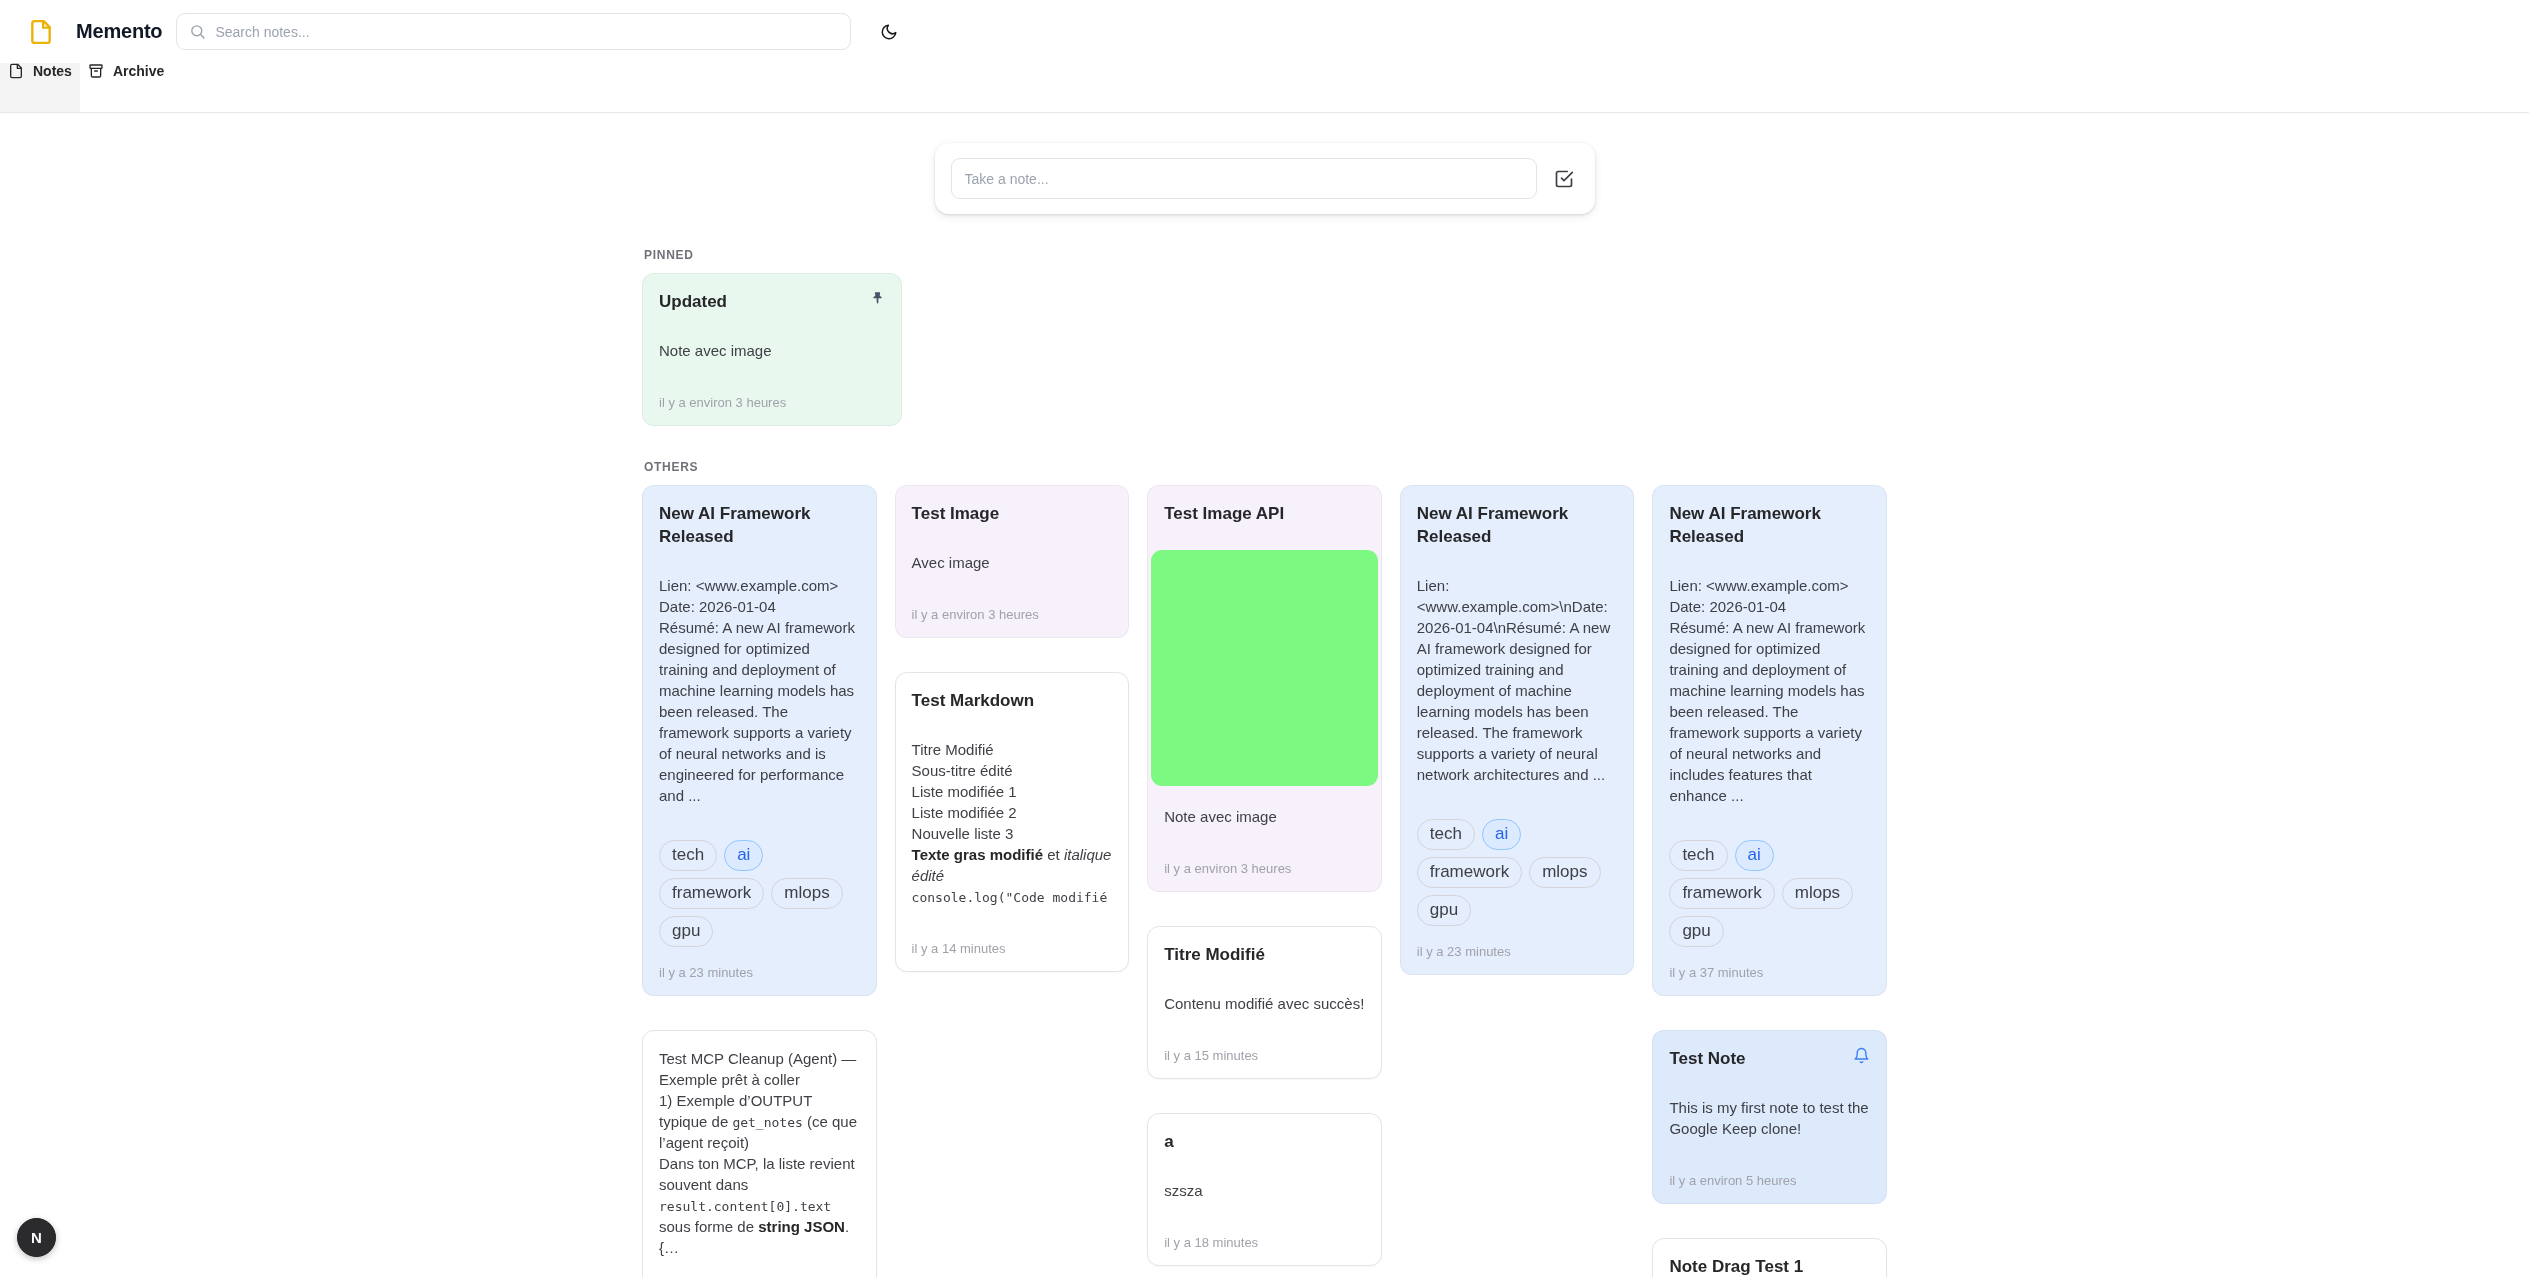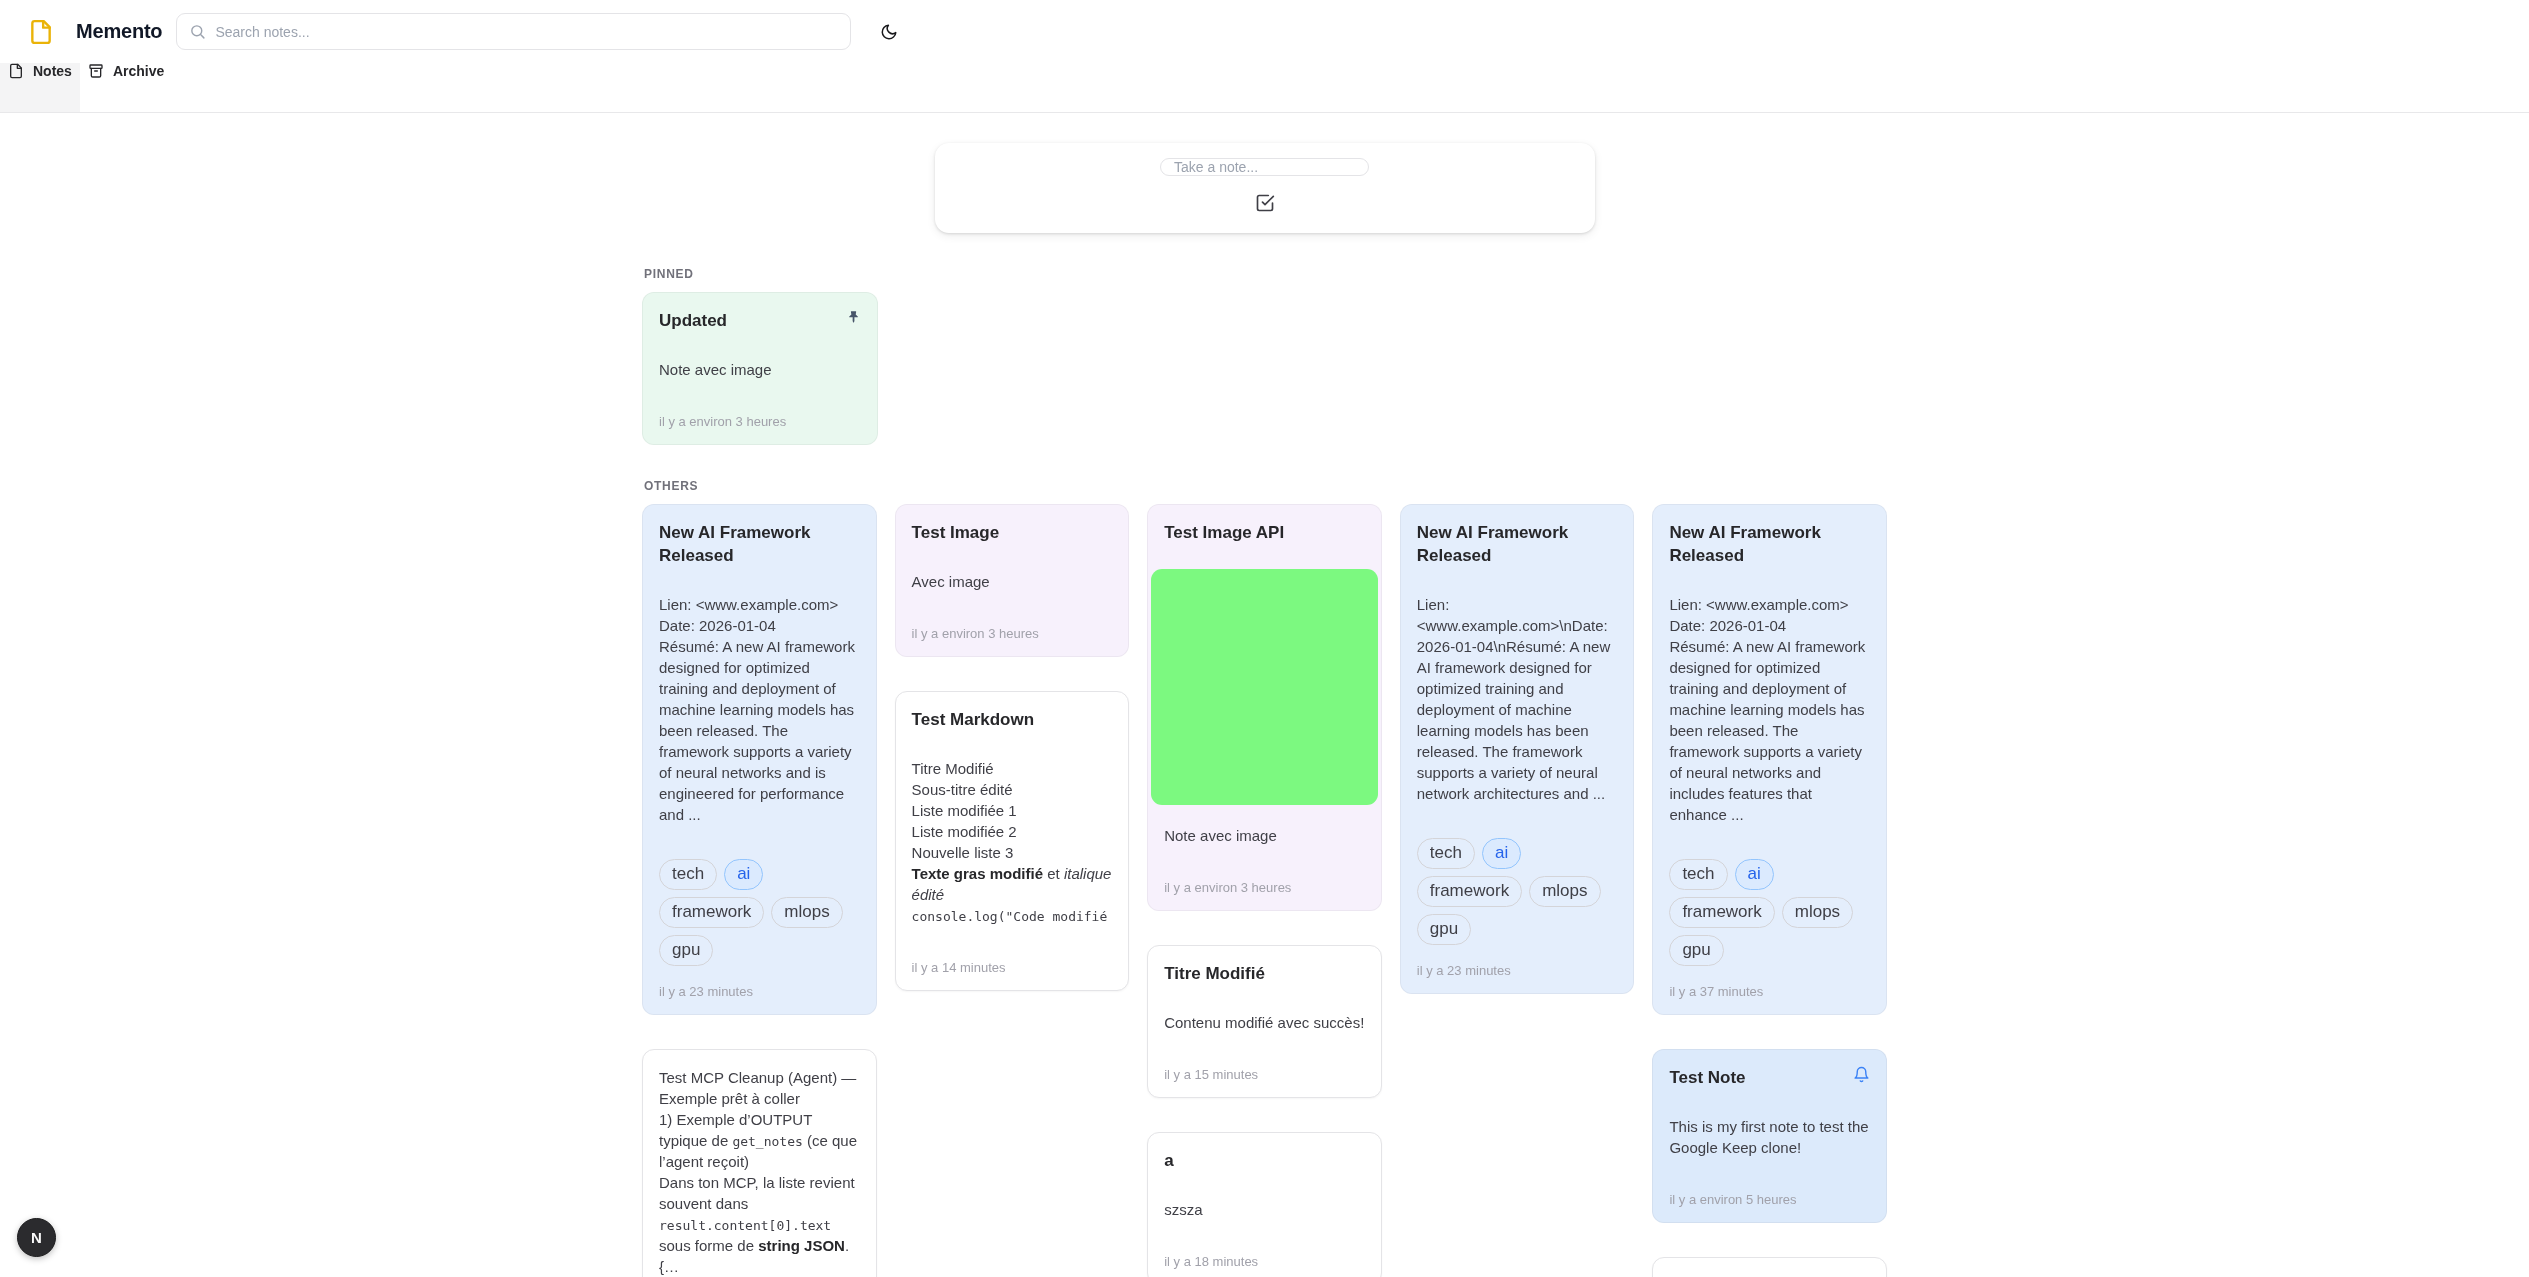--- a/index.html
+++ b/index.html
@@ -50,21 +50,21 @@
     font-size: 14px; font-weight: 600; color: #27272a;
     background: transparent; border: none; cursor: pointer; font-family: inherit;
   }
   .tab.active { background: #f4f4f5; }
   
   .composer-wrap { display: flex; justify-content: center; margin-top: 30px; }
   .composer {
     width: 660px; background: #fff; border-radius: 14px;
     box-shadow: 0 1px 3px rgba(0,0,0,.13), 0 3px 10px rgba(0,0,0,.07);
     padding: 15px 16px;
-    display: flex; align-items: center; gap: 12px; flex-direction: column;
+    display: flex; align-items: center; gap: 12px;
   }
   .composer input {
     flex: 1; height: 41px;
     border: 1px solid #e4e4e7; border-radius: 9px;
     padding: 0 13px; font-size: 14px; font-family: inherit;
     outline: none; color: #18181b;
   }
   .composer input::placeholder { color: #9ca3af; }
   .composer-check {
     border: none; background: transparent; color: #3f3f46;
@@ -83,21 +83,21 @@
   
   .note-card {
     position: relative;
     width: 100%;
     border-radius: 12px;
     border: 1px solid rgba(0,0,0,0.045);
     padding: 17px 16px 15px;
     cursor: pointer;
     overflow: hidden;
   }
-  .pinned-row .note-card { width: 236px; flex: none; }
+  .pinned-row .note-card { width: 260px; flex: none; }
   .note-card.c-white { background: #ffffff; border-color: #e4e4e7; box-shadow: 0 1px 2px rgba(0,0,0,.04); }
   .note-title {
     font-size: 17px; font-weight: 700; color: #27272a;
     line-height: 1.35; margin-bottom: 26px; padding-right: 26px;
     word-wrap: break-word;
   }
   .note-image { border-radius: 11px; margin: -2px -13px 20px; }
   .note-body {
     font-size: 15px; color: #3f3f46; line-height: 1.4;
     margin-bottom: 34px; word-wrap: break-word;

